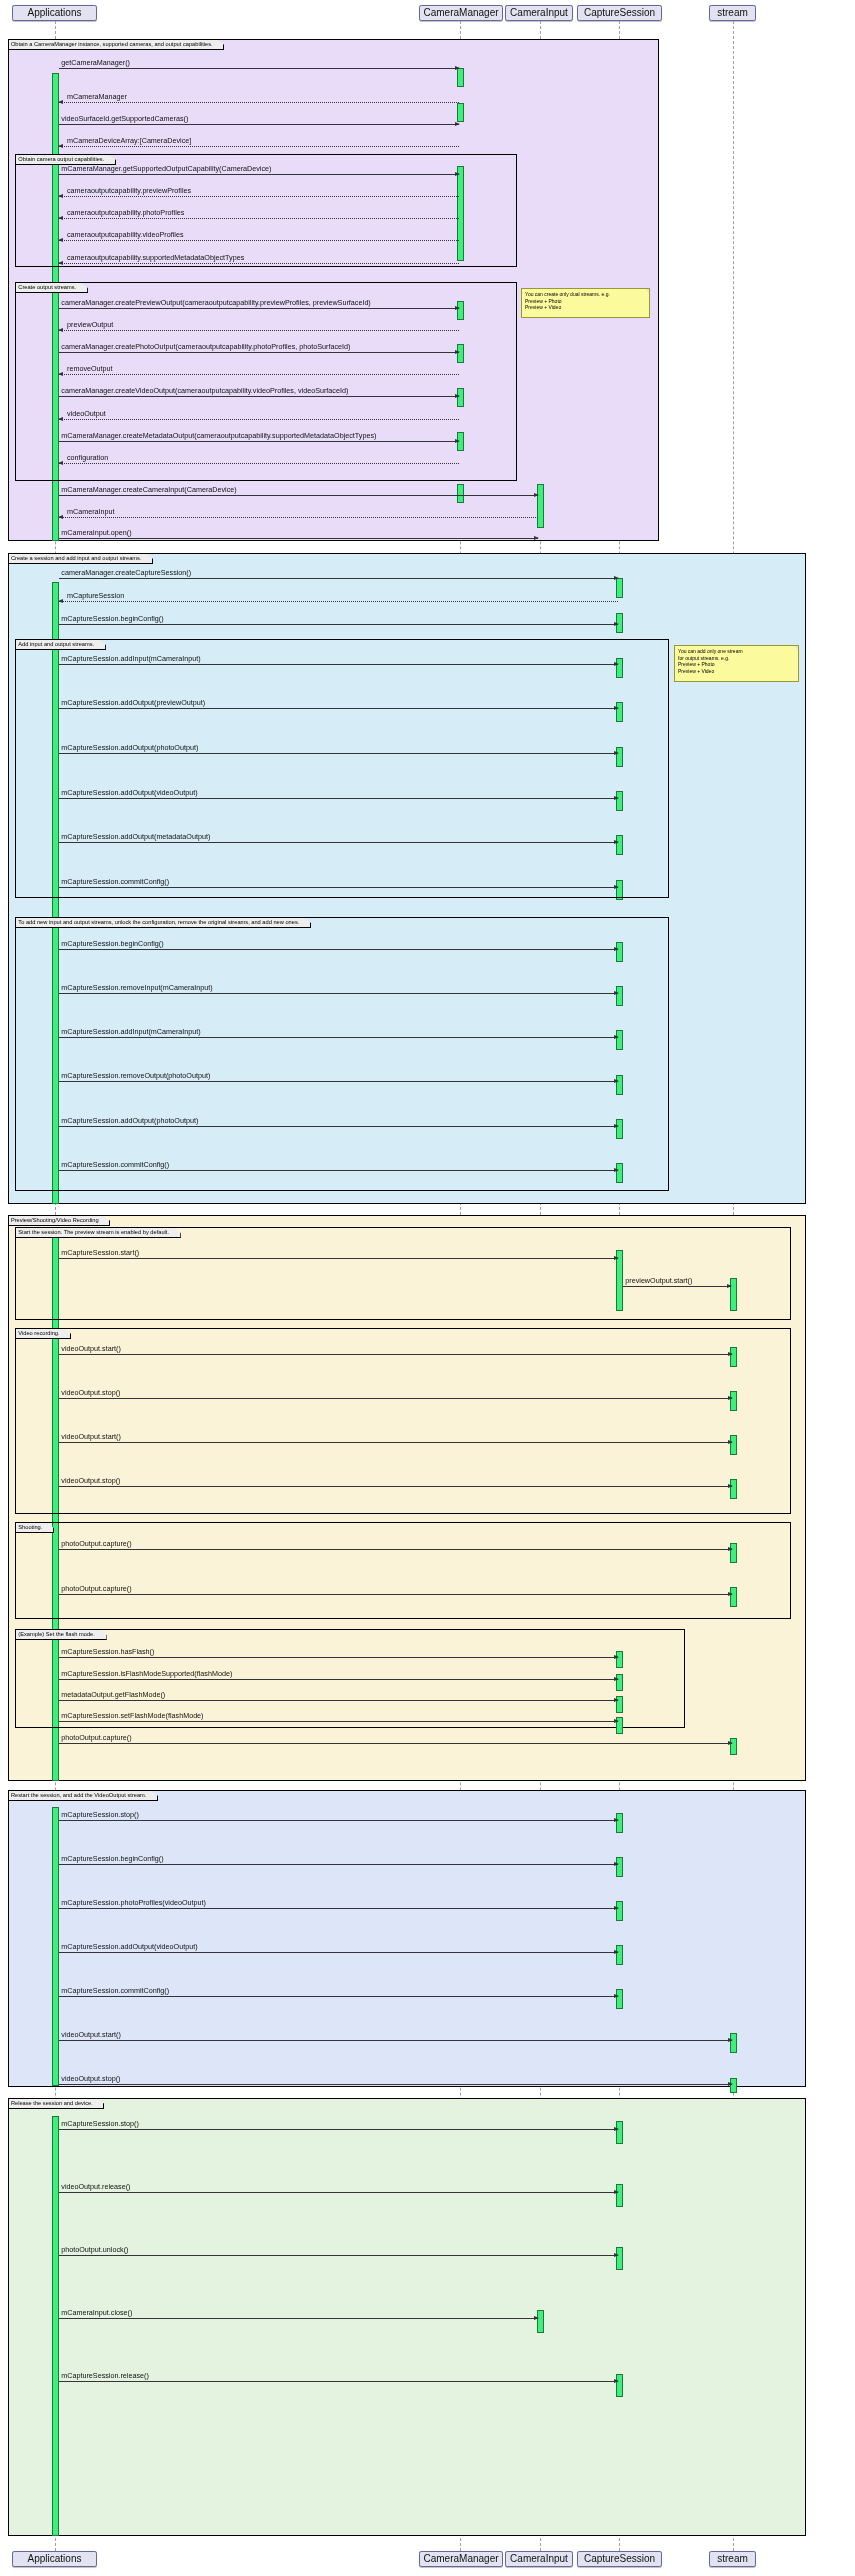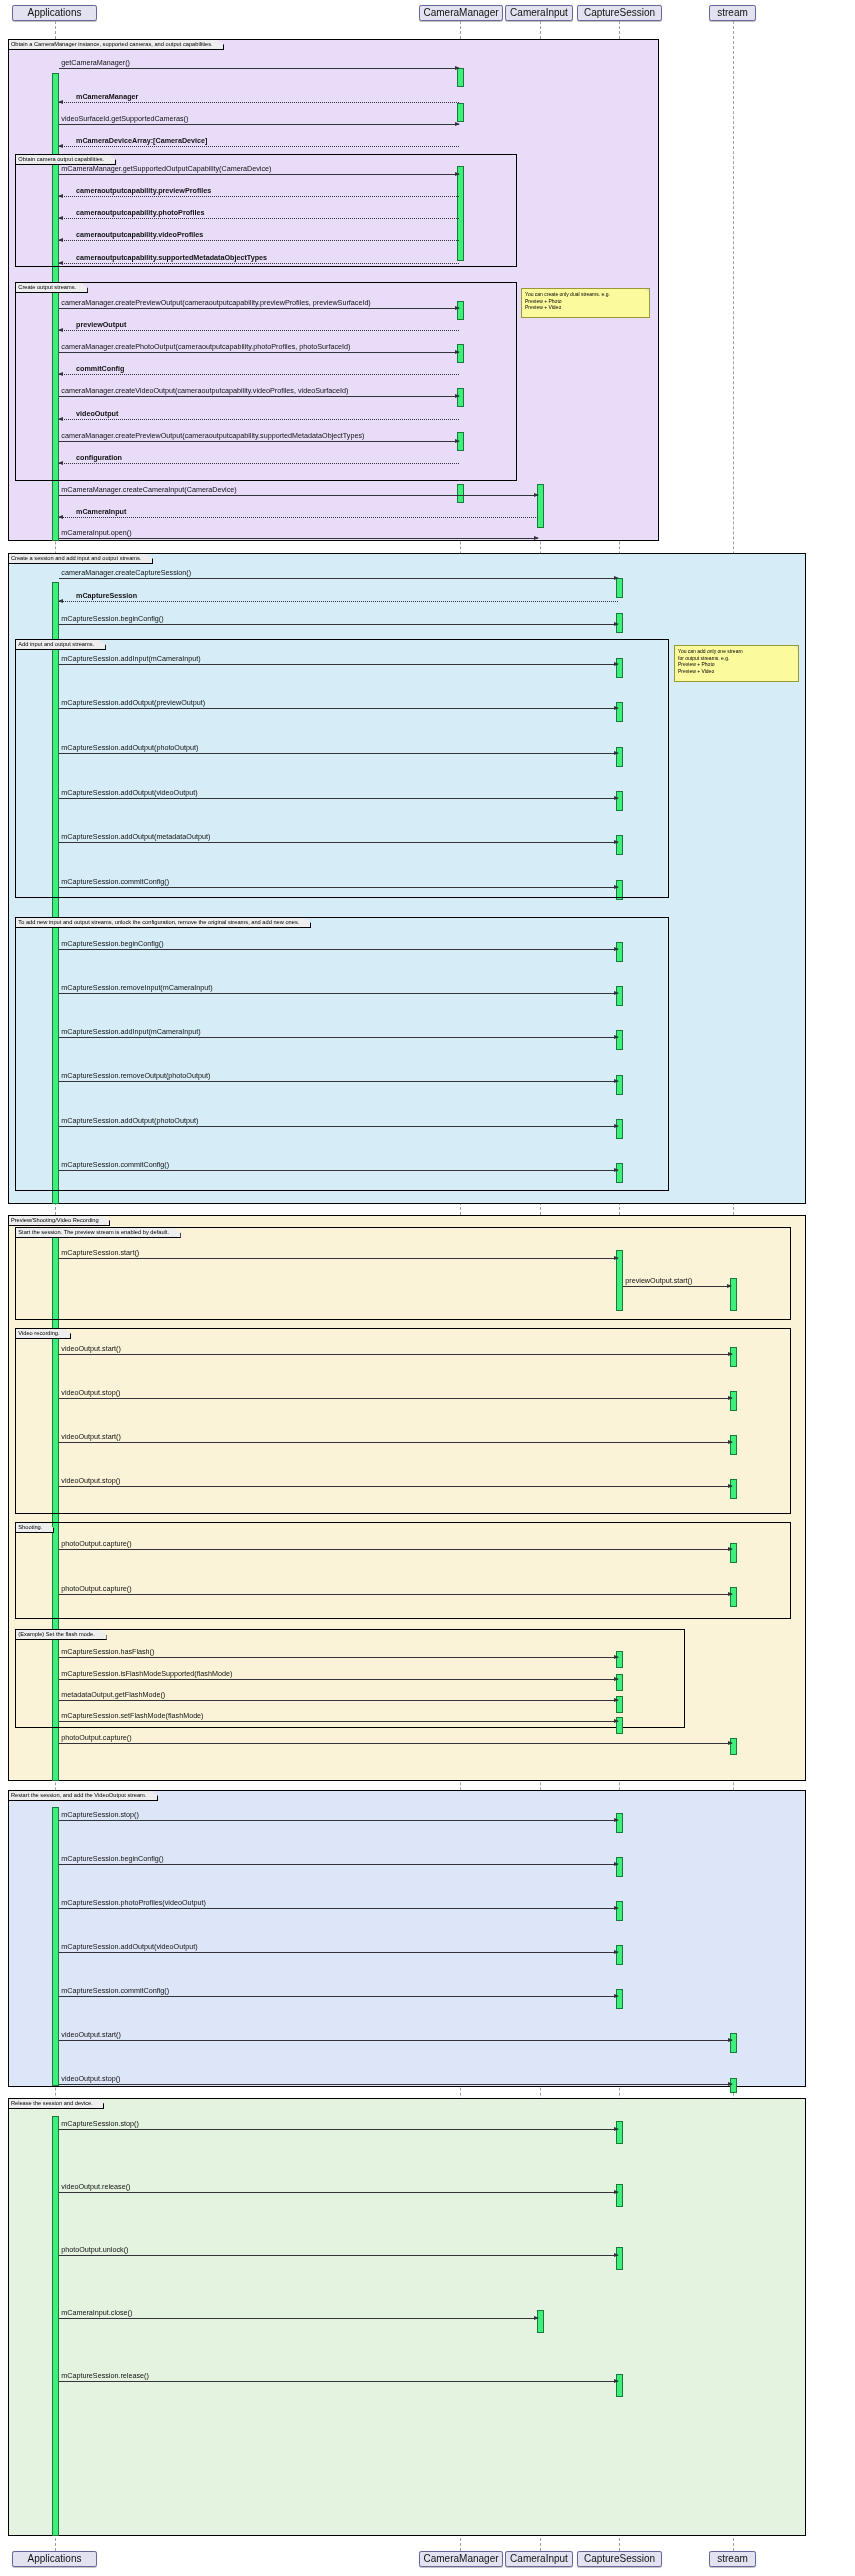--- a/index.html
+++ b/index.html
@@ -55,21 +55,21 @@
   .msg .line { position:absolute; left:0; top:0; height:0; width:100%; border-top:0.8px solid #33333a; }
   .msg.dashed .line { border-top:0.8px dotted #33333a; }
   .msg .head { position:absolute; top:-2.3px; width:0; height:0; }
   .msg.right .head { right:-0.8px; border-top:2.7px solid transparent; border-bottom:2.7px solid transparent; border-left:5.3px solid #33333a; }
   .msg.left  .head { left:-0.8px;  border-top:2.7px solid transparent; border-bottom:2.7px solid transparent; border-right:5.3px solid #33333a; }
   .msg .label {
     position:absolute; top:-9px; font-size:7.2px; color:#111;
     white-space:nowrap; line-height:7.6px;
   }
   .msg.right .label { left:2.3px; }
-  .msg.left  .label { left:17px;font-weight:bold; }
+  .msg.left  .label { left:8px; }
 
   
   .note {
     position:absolute; box-sizing:border-box;
     background:#FBFB9E; border:0.8px solid #999933;
     font-size:5px; line-height:6.4px; color:#000;
     padding:2.3px 3px; white-space:pre-line;
   }
   .note:after {
     content:""; position:absolute; right:0; top:0;
@@ -204,36 +204,36 @@
     <div class="label">previewOutput</div>
   </div>
   <div class="msg right" style="left:59px; top:352px; width:400px;">
     <div class="line"></div>
       <div class="head"></div>
     <div class="label">cameraManager.createPhotoOutput(cameraoutputcapability.photoProfiles, photoSurfaceId)</div>
   </div>
   <div class="msg left dashed" style="left:59px; top:374px; width:400px;">
     <div class="line"></div>
       <div class="head"></div>
-    <div class="label">commitConfig</div>
+    <div class="label">removeOutput</div>
   </div>
   <div class="msg right" style="left:59px; top:396px; width:400px;">
     <div class="line"></div>
       <div class="head"></div>
     <div class="label">cameraManager.createVideoOutput(cameraoutputcapability.videoProfiles, videoSurfaceId)</div>
   </div>
   <div class="msg left dashed" style="left:59px; top:419px; width:400px;">
     <div class="line"></div>
       <div class="head"></div>
     <div class="label">videoOutput</div>
   </div>
   <div class="msg right" style="left:59px; top:441px; width:400px;">
     <div class="line"></div>
       <div class="head"></div>
-    <div class="label">cameraManager.createPreviewOutput(cameraoutputcapability.supportedMetadataObjectTypes)</div>
+    <div class="label">mCameraManager.createMetadataOutput(cameraoutputcapability.supportedMetadataObjectTypes)</div>
   </div>
   <div class="msg left dashed" style="left:59px; top:463px; width:400px;">
     <div class="line"></div>
       <div class="head"></div>
     <div class="label">configuration</div>
   </div>
 
   <div class="msg right" style="left:59px; top:495px; width:479px;">
     <div class="line"></div>
       <div class="head"></div>

